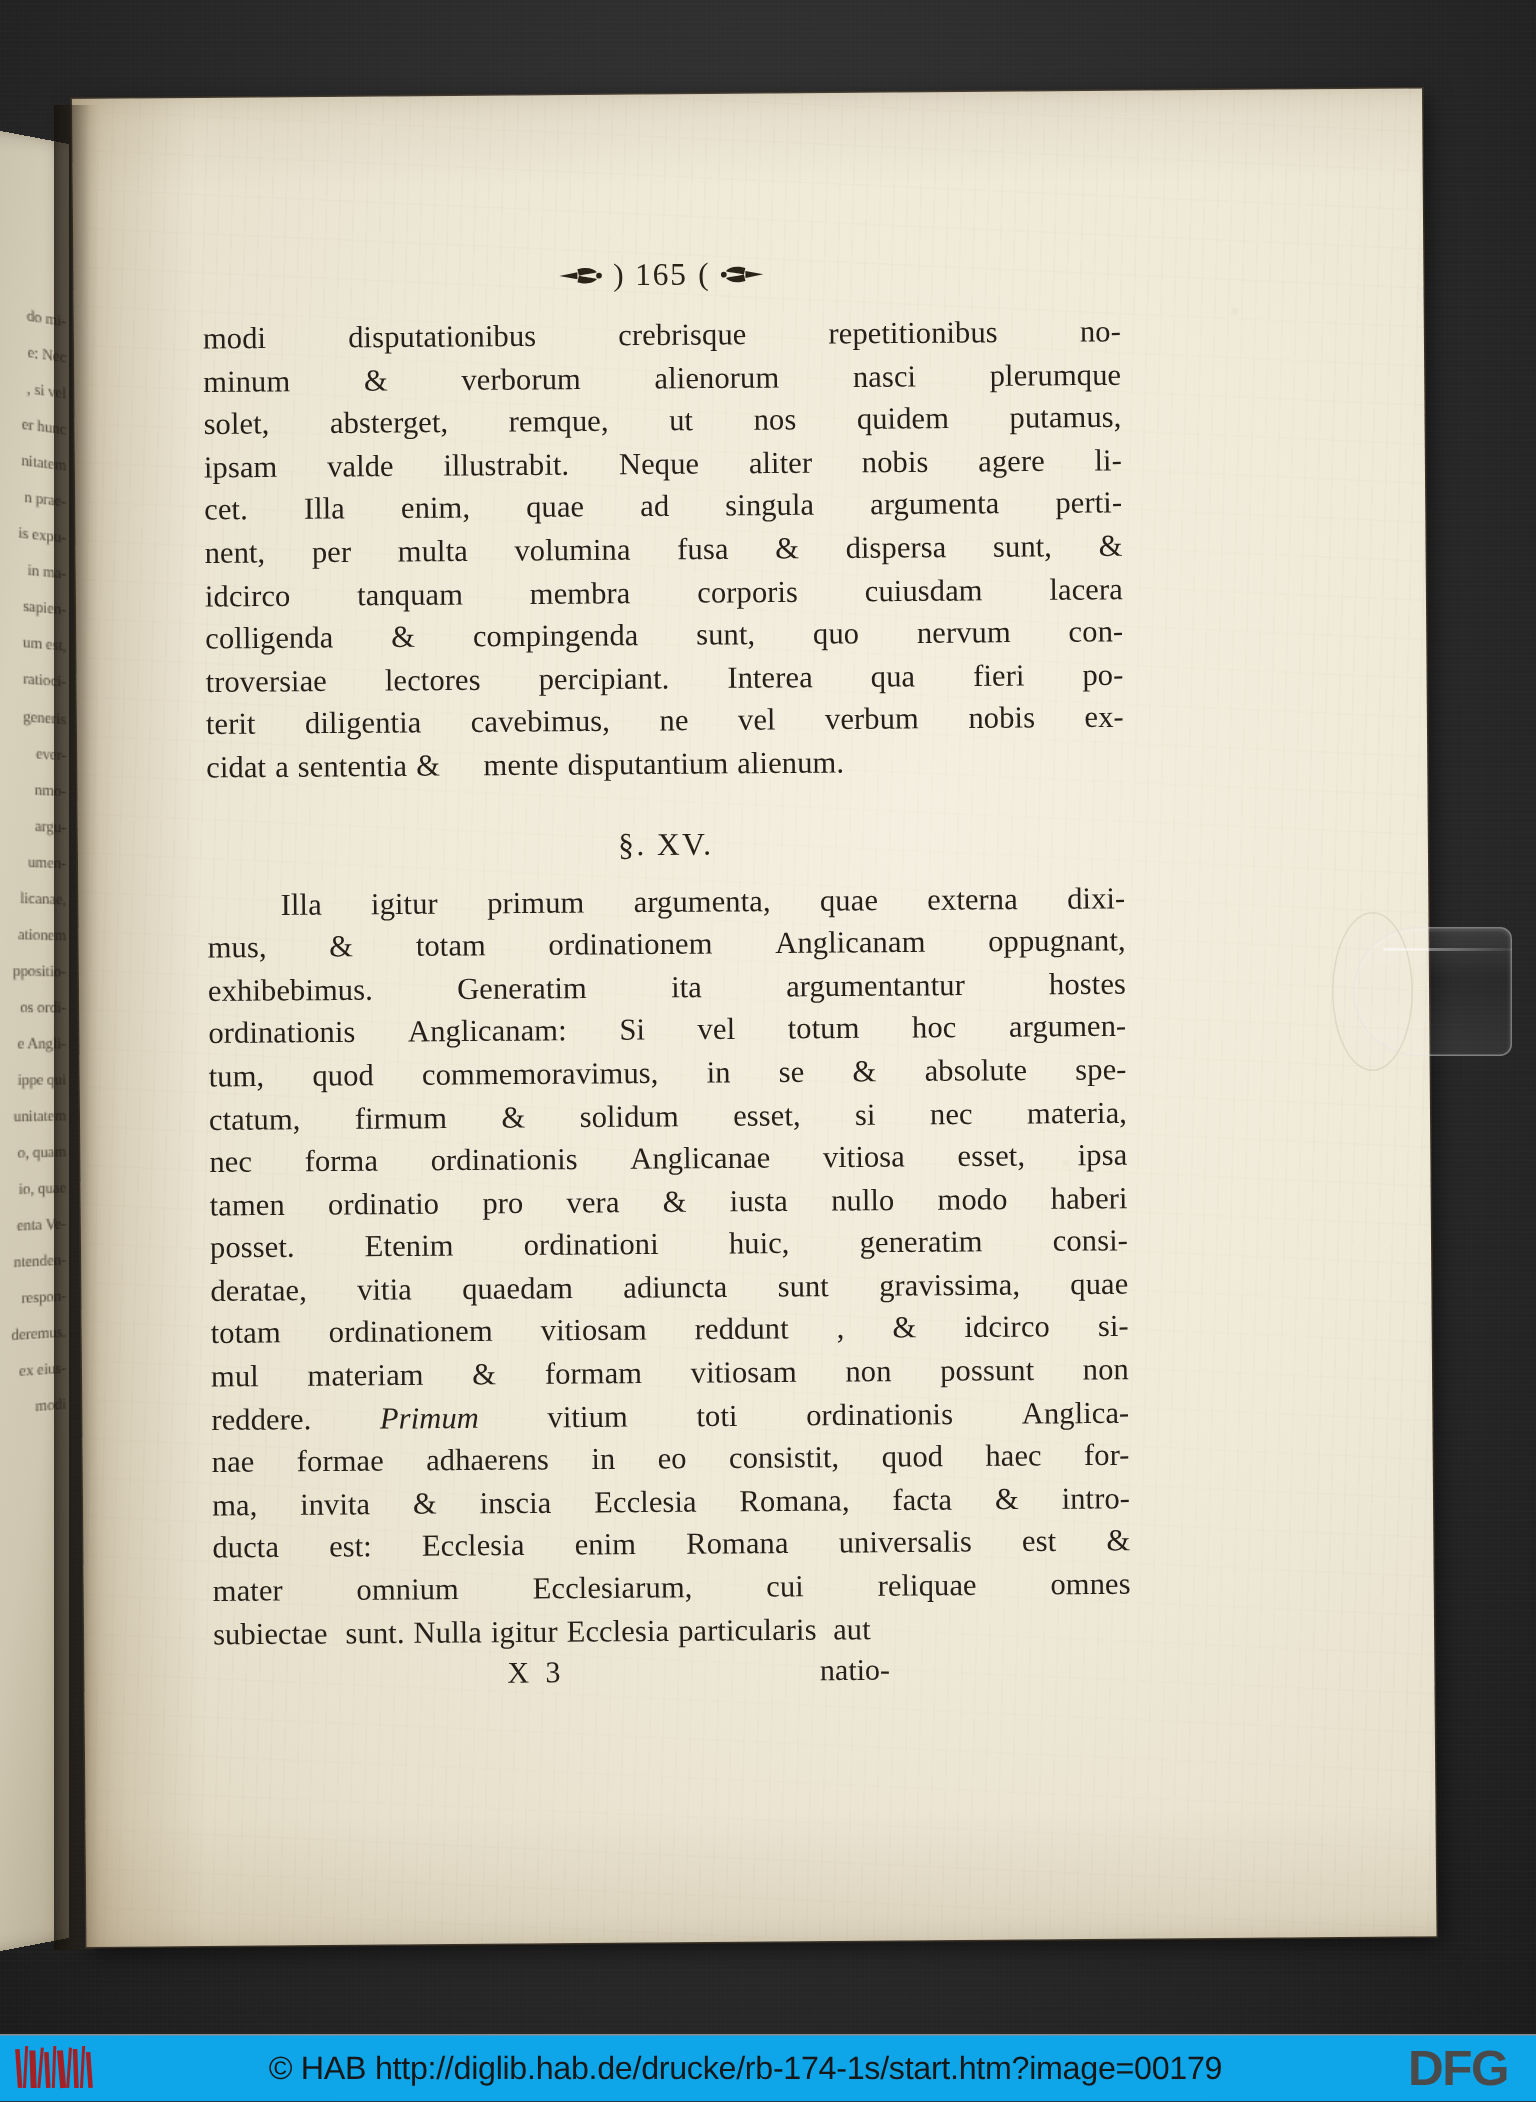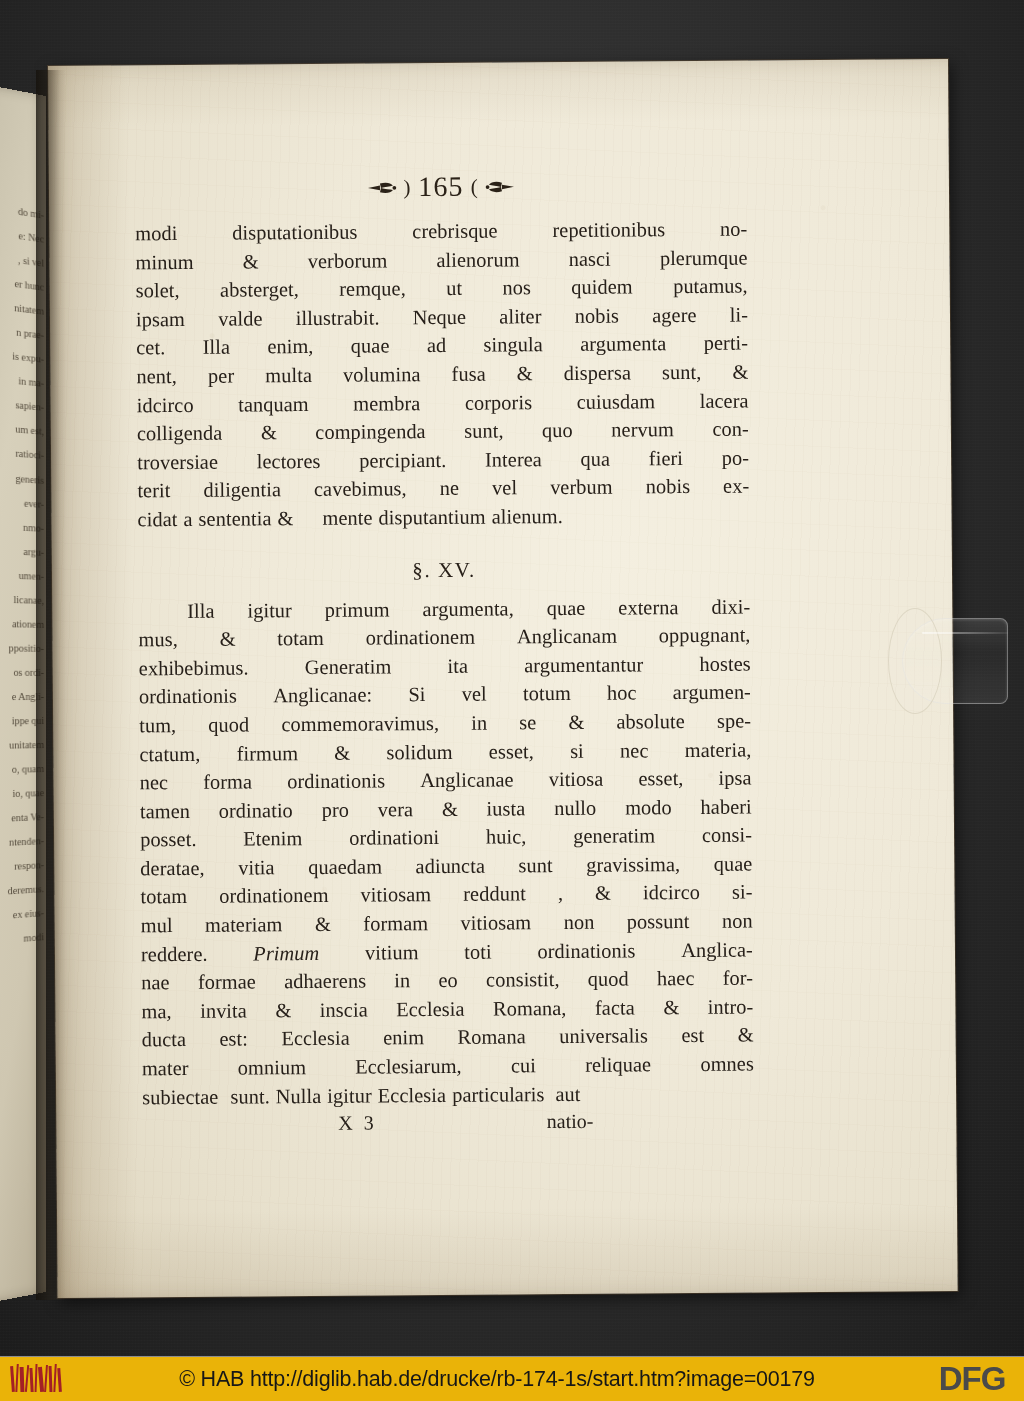--- a/index.html
+++ b/index.html
@@ -138,21 +138,21 @@
   .running-head {
     display: flex;
     align-items: center;
     justify-content: center;
     gap: 7px;
     margin-bottom: 14px;
     color: #2b2218;
     font-size: 21px;
     letter-spacing: .6px;
   }
-  .head-num { font-size: 28px; letter-spacing: 1.2px; }
+  .head-num { font-size: 21px; letter-spacing: 1.2px; }
   .head-paren { font-size: 21px; }
   .ornament {
     display: inline-block;
     width: 30px;
     height: 13px;
     color: #2b2218;
     font-size: 15px;
     line-height: 13px;
     overflow: hidden;
   }
@@ -241,21 +241,21 @@
     border-radius: 2px;
   }
 
   
   .banner {
     position: absolute;
     left: 0;
     bottom: 0;
     width: 1024px;
     height: 44px;
-    background: #eab308;
+    background: #0ea5e9;
     display: flex;
     align-items: center;
     z-index: 10;
     border-top: 1px solid #8d8d8d;
   }
   .banner-logo-hab {
     width: 74px;
     height: 44px;
     display: flex;
     align-items: center;
@@ -482,21 +482,21 @@
           </div>
           <div class="justified-line">
             <span class="w">exhibebimus.</span>
             <span class="w">Generatim</span>
             <span class="w">ita</span>
             <span class="w">argumentantur</span>
             <span class="w">hostes</span>
           </div>
           <div class="justified-line">
             <span class="w">ordinationis</span>
-            <span class="w">Anglicanae:</span>
+            <span class="w">Anglicanam:</span>
             <span class="w">Si</span>
             <span class="w">vel</span>
             <span class="w">totum</span>
             <span class="w">hoc</span>
             <span class="w">argumen-</span>
           </div>
           <div class="justified-line">
             <span class="w">tum,</span>
             <span class="w">quod</span>
             <span class="w">commemoravimus,</span>

